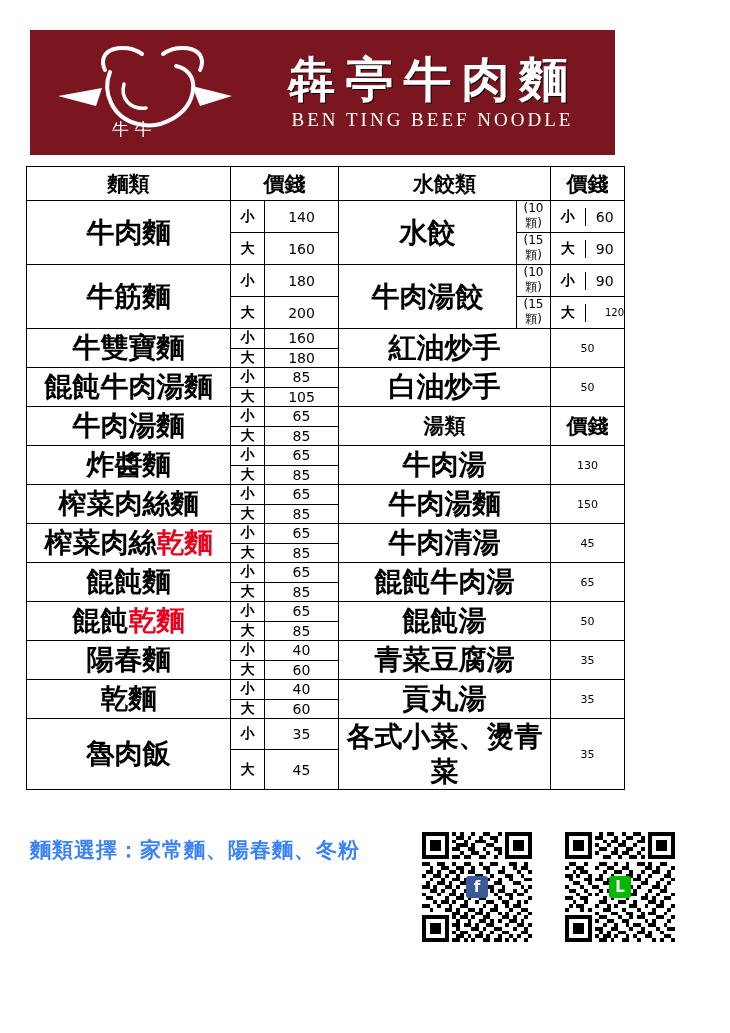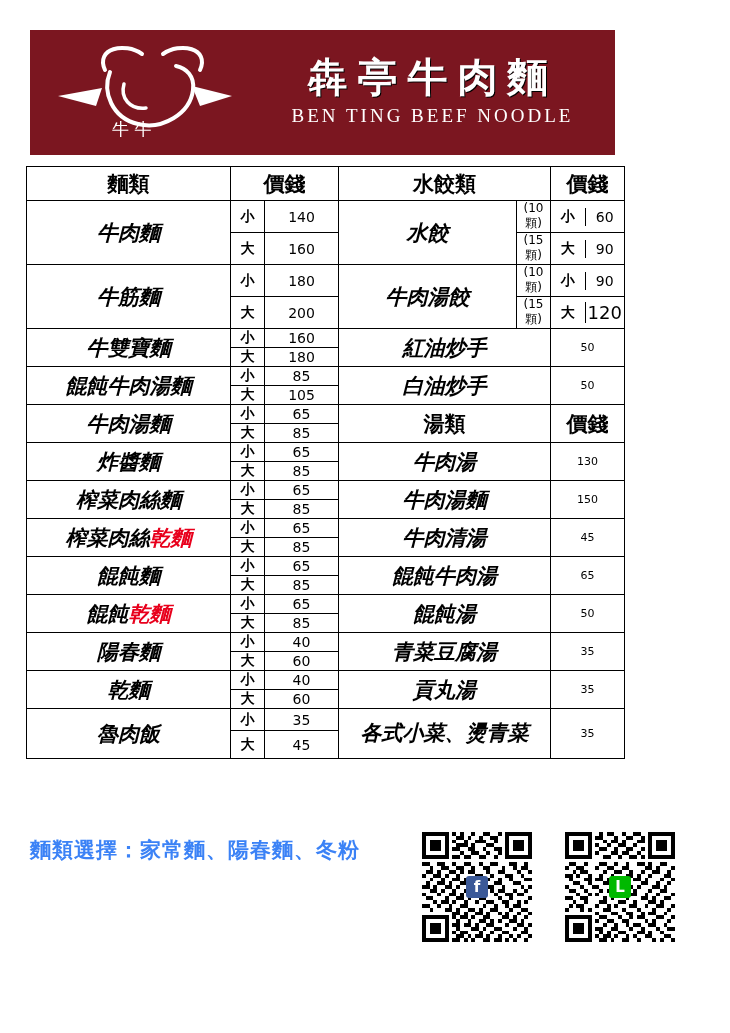--- a/index.html
+++ b/index.html
@@ -31,24 +31,24 @@
     padding-left: 31px;
   }
   .logo-svg { position: absolute; left: 20px; top: 10px; }
   .brand-block {
     flex: 1;
     color: #ffffff;
     text-align: center;
     padding-right: 10px;
   }
   .brand-cn {
-    font-size: 40px;
+    font-size: 48px;
     letter-spacing: 10px;
     font-weight: bold;
-    font-family: Liberation Mono, monospace;
+    font-family: Liberation Sans, sans-serif;
     line-height: 1.1;
     text-shadow: 1px 1px 0 #000;
   }
   .brand-en {
     font-size: 19px;
     letter-spacing: 3px;
     font-family: "Liberation Serif", serif;
     margin-top: 2px;
   }
 
@@ -66,24 +66,23 @@
     text-align: center;
     vertical-align: middle;
     font-family: "DejaVu Sans", "Liberation Sans", sans-serif;
   }
   .hdr {
     font-size: 21px;
     font-weight: bold;
     height: 34px;
   }
   .nm {
-    font-size: 21px;
+    font-size: 28px;
     font-weight: bold;
     height: 31px;
-    font-style: italic;
   }
   .nm-red { color: #e8001c; }
   .sz {
     font-size: 14px;
     font-weight: bold;
     width: 34px;
     height: 15.5px;
   }
   .pr {
     font-size: 14px;
@@ -245,21 +244,21 @@
       </tr>
       <tr>
         <td class="sz">大</td>
         <td class="pr">200</td>
         <td class="qty">(15 顆)</td>
         <td class="pr">
           <table class="split">
               <tbody>
                 <tr>
             <td style="width:34px;border-right:1px solid #000;font-size:14px;font-weight:bold;text-align:center">大</td>
-            <td style="text-align:center;font-size:18px">120</td>
+            <td style="text-align:right;font-size:10px">120</td>
           </tr>
               </tbody>
             </table>
         </td>
       </tr>
 
       <tr>
         <td class="nm" rowspan="2">牛雙寶麵</td>
         <td class="sz">小</td>
         <td class="pr">160</td>

